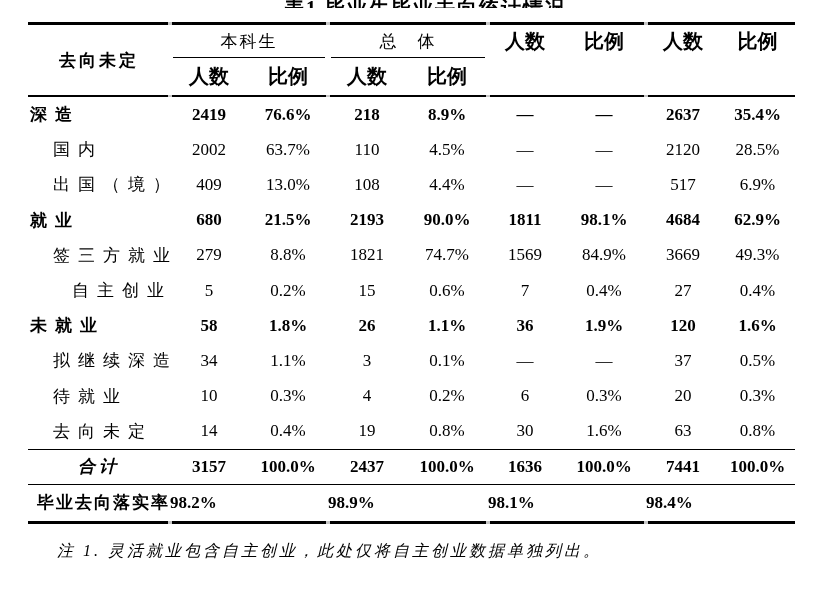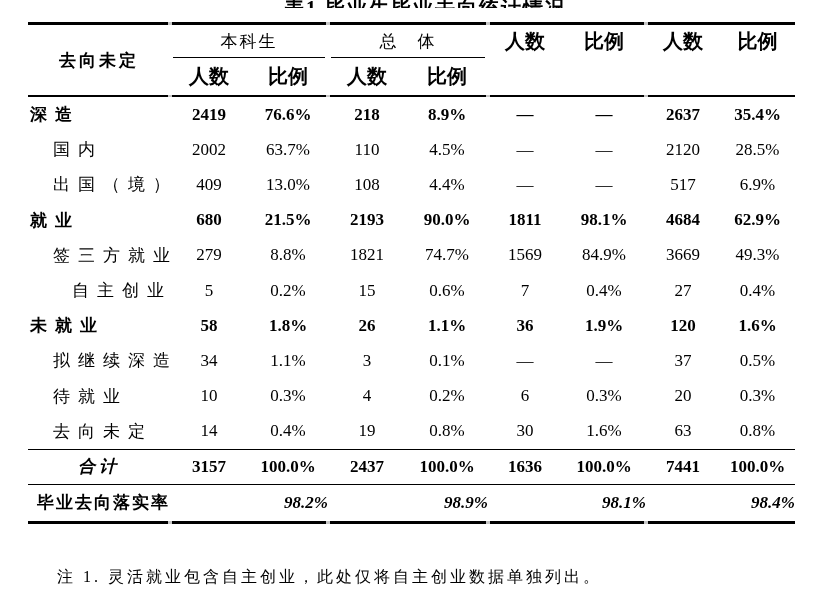--- a/index.html
+++ b/index.html
@@ -42,23 +42,23 @@
   .trow .label.ind1{padding-left:25px;}
   .trow .label.ind2{padding-left:44px;}
   .cell.num{text-align:center;white-space:nowrap;}
   .bold{font-weight:bold;}
 
   .totalrow{height:34px;}
   .totalrow .label{padding-left:0;text-align:center;letter-spacing:4px;font-style:italic;}
 
   .raterow{display:grid;grid-template-columns:142px 158px 160px 158px 149px;height:36px;align-items:center;font-weight:bold;}
   .raterow .label{padding-left:2px;letter-spacing:2px;white-space:nowrap;text-align:right;}
-  .raterow .num{text-align:right;white-space:nowrap;font-style:italic;}
-
-  .note{position:absolute;left:57px;top:567px;font-size:16px;letter-spacing:3px;white-space:nowrap;}
+  .raterow .num{text-align:left;white-space:nowrap;}
+
+  .note{position:absolute;left:57px;top:541px;font-size:16px;letter-spacing:3px;white-space:nowrap;font-style:italic;}
 </style>
 </head>
 <body>
 
 <div class="title-clip">
   <span class="t">表1 毕业生毕业去向统计情况</span>
 </div>
 
 <div class="tbl">
 

